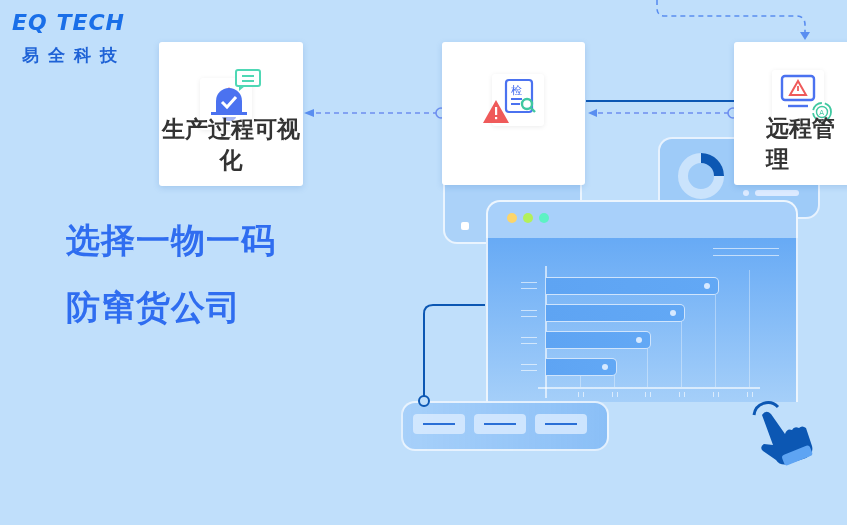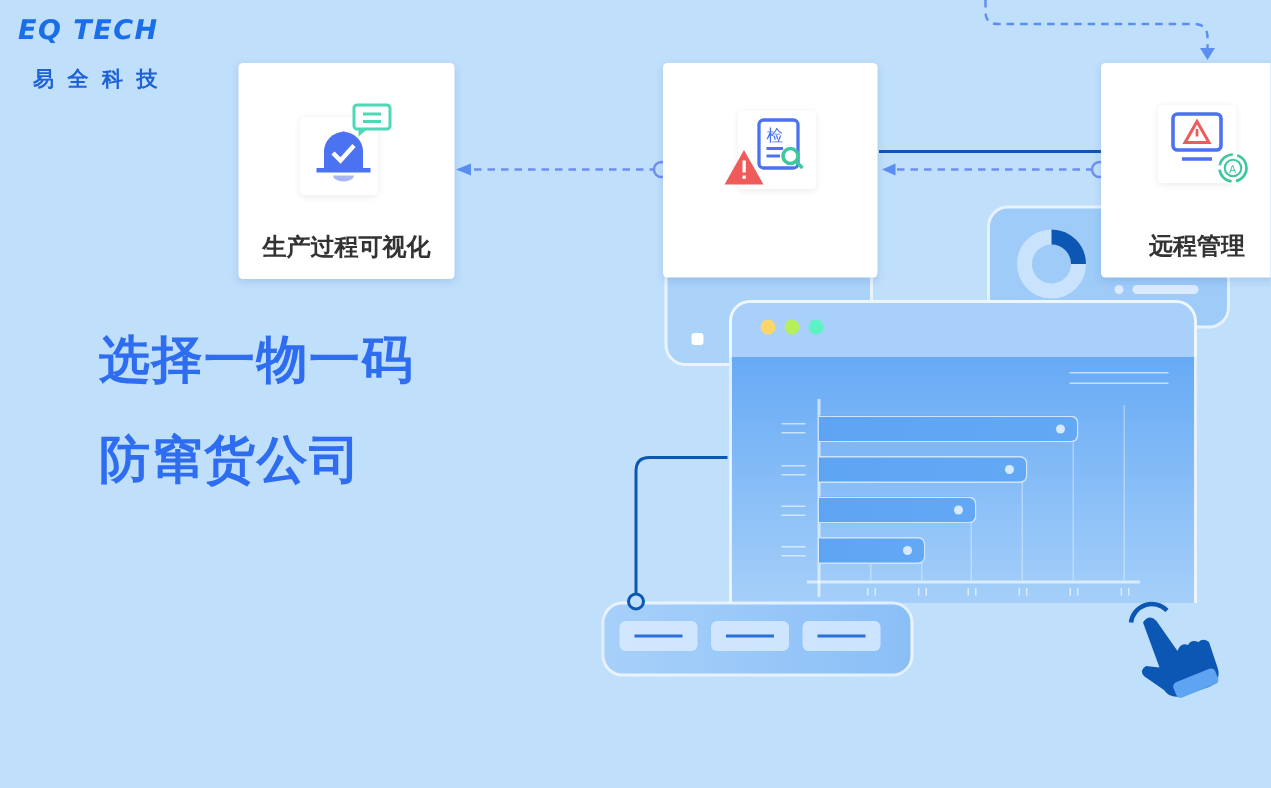--- a/index.html
+++ b/index.html
@@ -1,21 +1,21 @@
 <!DOCTYPE html>
 <html><head>
 <meta charset="utf-8">
 <style>
   html, body { margin:0; padding:0; }
   body { width:847px; height:525px; overflow:hidden; background:#c0dffb; font-family:"DejaVu Sans", sans-serif; position:relative; }
   .abs { position:absolute; }
-  .logo-en { left:12px; top:10px; font-family:"DejaVu Sans", sans-serif; font-weight:bold; font-style:italic; font-size:18px; letter-spacing:1px; color:#1a6fe8; }
-  .logo-cn { left:22px; top:44px; font-weight:bold; font-size:14px; letter-spacing:9px; color:#1e62d6; }
+  .logo-en { left:12px; top:10px; font-family:"DejaVu Sans", sans-serif; font-weight:bold; font-style:italic; font-size:22px; letter-spacing:1px; color:#1a6fe8; }
+  .logo-cn { left:22px; top:44px; font-weight:bold; font-size:17px; letter-spacing:9px; color:#1e62d6; }
   .card { background:#fff; border-radius:3px; box-shadow:0 2px 6px rgba(40,100,180,0.18); }
-  .card-label { position:absolute; left:0; right:0; bottom:10px; text-align:center; font-weight:bold; font-size:16px; color:#333; }
+  .card-label { position:absolute; left:0; right:0; bottom:10px; text-align:center; font-weight:bold; font-size:23px; color:#333; }
   .icon-box { position:absolute; width:52px; height:52px; background:#fff; border-radius:3px; box-shadow:0 1px 5px rgba(0,0,0,0.08); }
   .headline { left:66px; font-weight:bold; font-size:34px; color:#2f6df0; letter-spacing:1px; line-height:1; }
   .panel { background:rgba(130,185,245,0.55); border:2px solid rgba(255,255,255,0.75); }
   .bar { position:absolute; left:546px; height:16px; border-radius:0 5px 5px 0; background:linear-gradient(90deg,#5ea4f3,#62a8f5); border:1.5px solid rgba(255,255,255,0.7); border-left:none; }
   .bar .dot { position:absolute; right:8px; top:5px; width:6px; height:6px; border-radius:50%; background:#d6e9ff; }
   .ylabel { position:absolute; left:521px; width:16px; height:5px; border-top:1.5px solid rgba(255,255,255,0.6); border-bottom:1.5px solid rgba(255,255,255,0.6); }
   .vgrid { position:absolute; width:1px; background:rgba(255,255,255,0.35); }
   .xtick { position:absolute; top:392px; width:4px; height:5px; border-left:1px solid rgba(255,255,255,0.6); border-right:1px solid rgba(255,255,255,0.6); }
   .pill { position:absolute; top:414px; width:52px; height:20px; background:rgba(220,236,255,0.8); border-radius:4px; }
   .pill i { position:absolute; left:10px; right:10px; top:9px; height:2px; background:#2a6fd6; }

